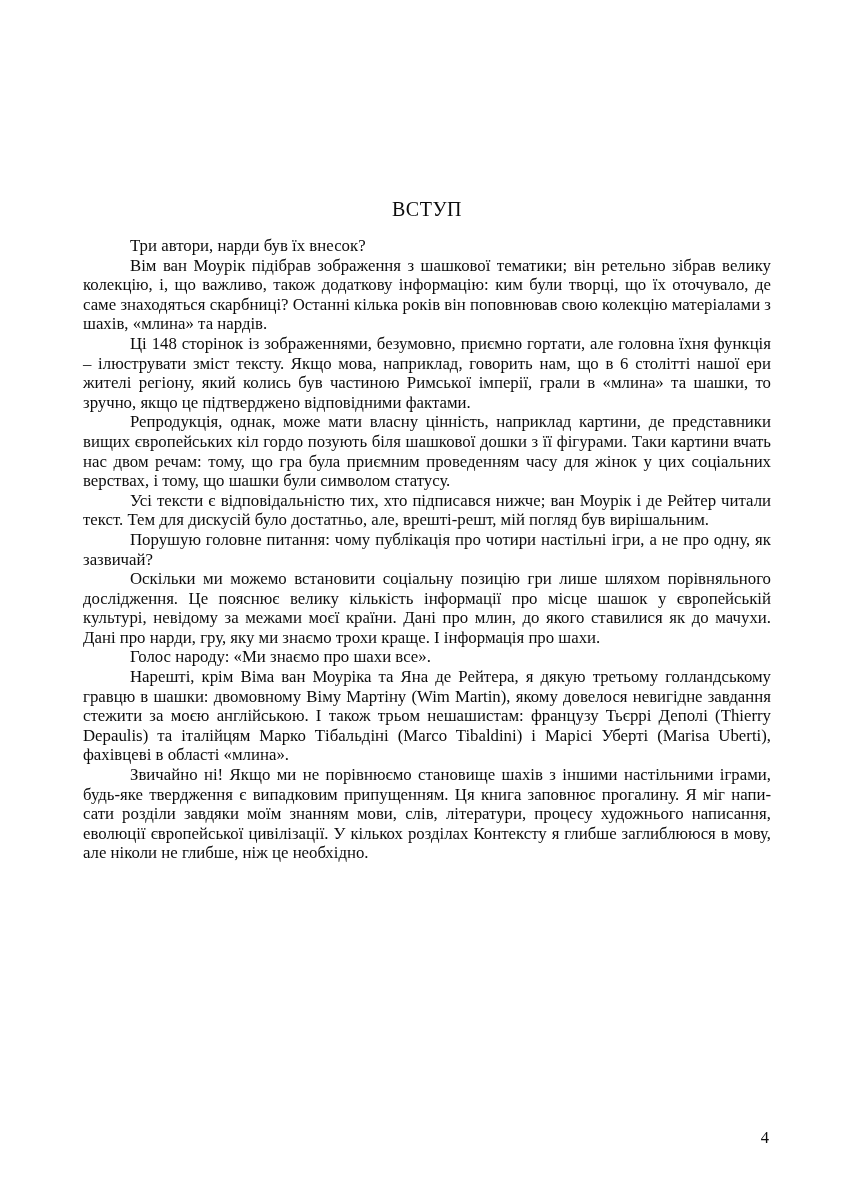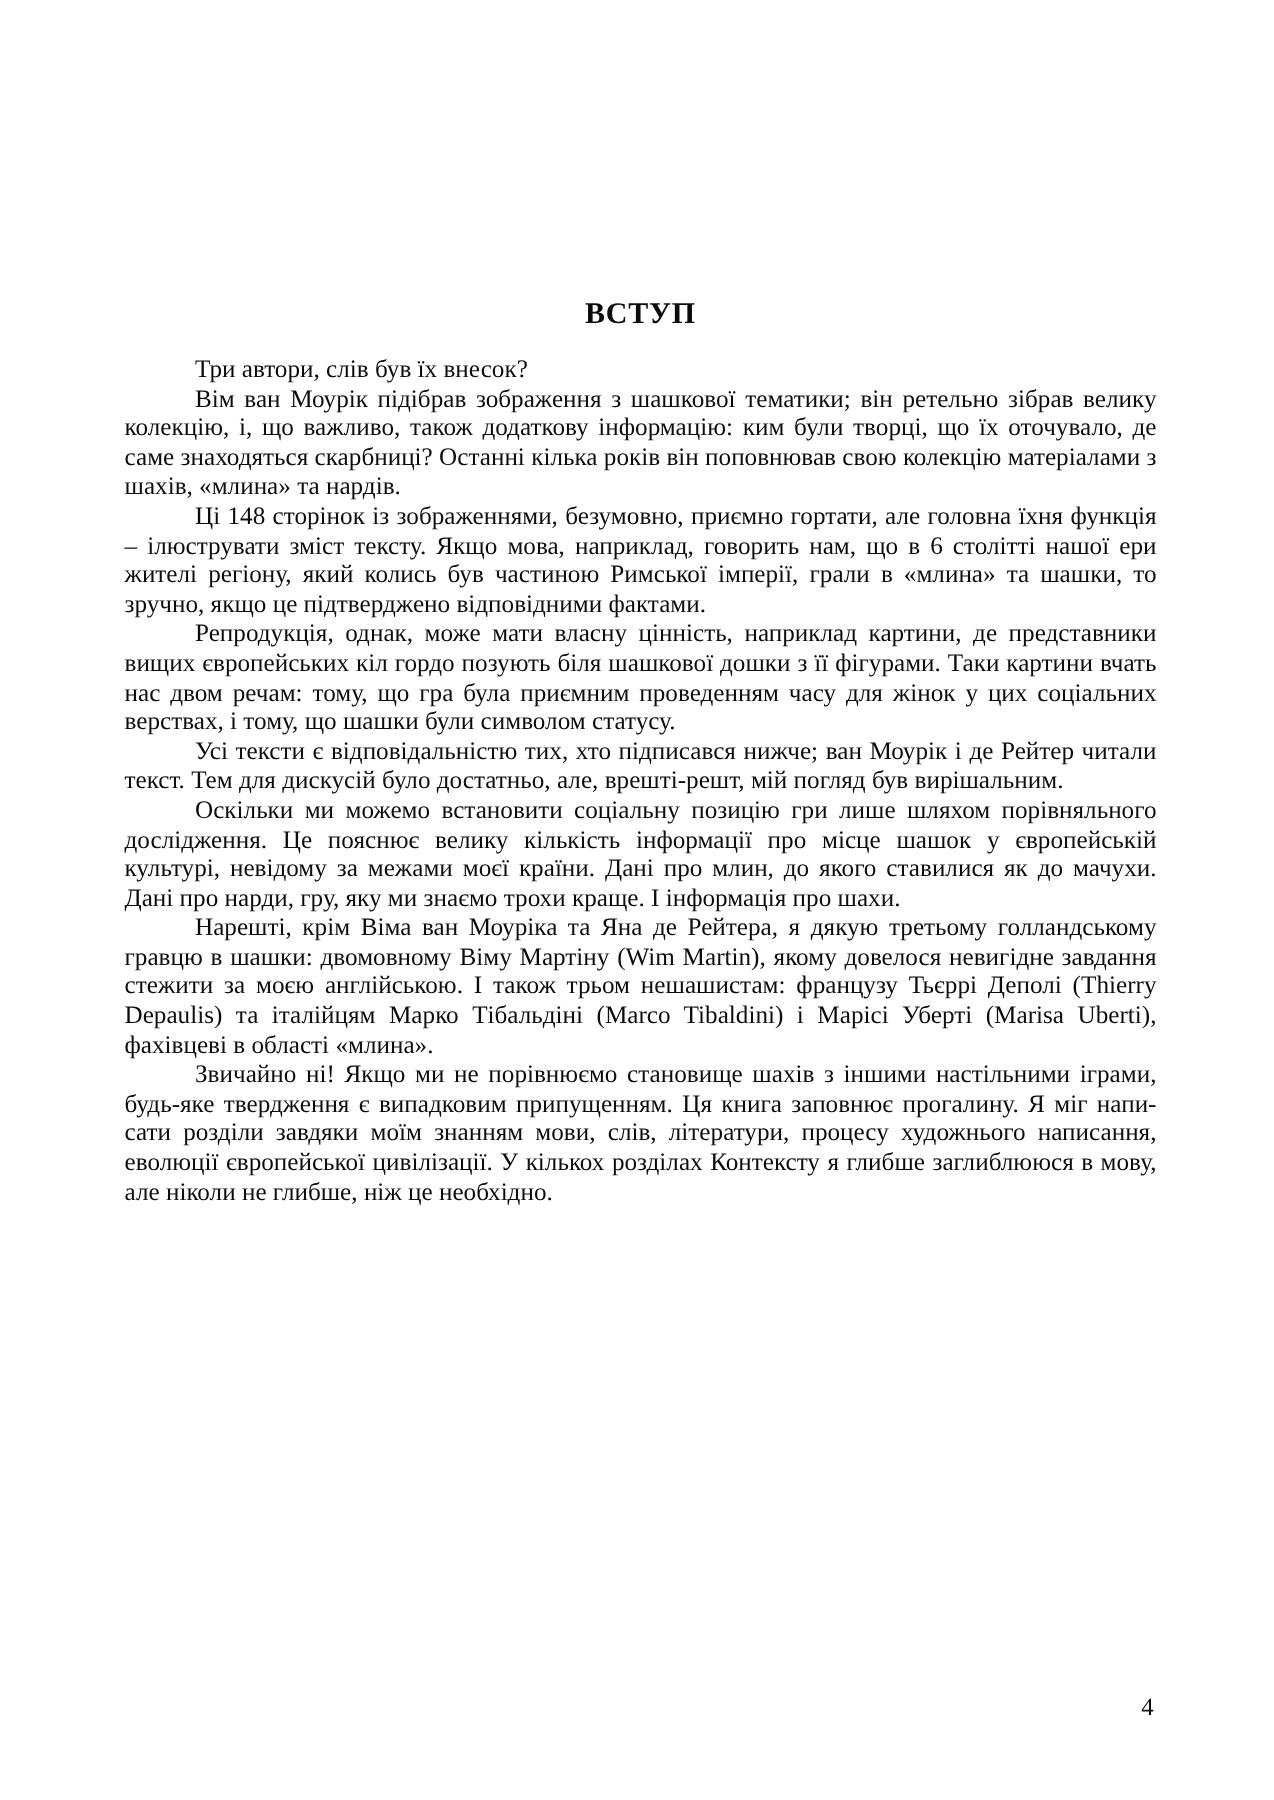--- a/index.html
+++ b/index.html
@@ -21,21 +21,21 @@
     position: absolute;
     left: 83px;
     top: 197px;
     width: 688px;
   }
   .chapter-title {
     margin: 0 0 15px 0;
     text-align: center;
     font-size: 20px;
     line-height: 24px;
-    font-weight: bold;
+    font-weight: normal;
     letter-spacing: 0.5px;
   }
   .body-text p {
     margin: 0;
     font-size: 16.8px;
     line-height: 19.6px;
     text-align: justify;
     text-indent: 47px;
     hyphens: manual;
     -webkit-hyphens: manual;
@@ -55,26 +55,28 @@
   }
 </style>
 </head>
 <body>
 
 <div class="page">
   <div class="content">
     <h1 class="chapter-title">ВСТУП</h1>
 
     <div class="body-text">
-      <p>Три автори, слів був їх внесок?</p>
+      <p>Три автори, нарди був їх внесок?</p>
       <p>Вім ван Моурік підібрав зображення з шашкової тематики; він ретельно зібрав велику колекцію, і, що важливо, також додаткову інформацію: ким були творці, що їх оточувало, де саме знаходяться скарбниці? Останні кілька років він поповнював свою колекцію матері­алами з шахів, «млина» та нардів.</p>
       <p>Ці 148 сторінок із зображеннями, безумовно, приємно гортати, але головна їхня функція – ілюструвати зміст тексту. Якщо мова, наприклад, говорить нам, що в 6 столітті нашої ери жителі регіону, який колись був частиною Римської імперії, грали в «млина» та шашки, то зручно, якщо це підтверджено відповідними фактами.</p>
       <p>Репродукція, однак, може мати власну цінність, наприклад картини, де представники вищих європейських кіл гордо позують біля шашкової дошки з її фігурами. Таки картини вчать нас двом речам: тому, що гра була приємним проведенням часу для жінок у цих соціальних верствах, і тому, що шашки були символом статусу.</p>
       <p>Усі тексти є відповідальністю тих, хто підписався нижче; ван Моурік і де Рейтер читали текст. Тем для дискусій було достатньо, але, врешті-решт, мій погляд був вирі­шальним.</p>
+      <p>Порушую головне питання: чому публікація про чотири настільні ігри, а не про одну, як зазвичай?</p>
       <p>Оскільки ми можемо встановити соціальну позицію гри лише шляхом порівняльного дослідження. Це пояснює велику кількість інформації про місце шашок у європейській культурі, невідому за межами моєї країни. Дані про млин, до якого ставилися як до мачухи. Дані про нарди, гру, яку ми знаємо трохи краще. І інформація про шахи.</p>
+      <p>Голос народу: «Ми знаємо про шахи все».</p>
       <p>Нарешті, крім Віма ван Моуріка та Яна де Рейтера, я дякую третьому голландському гравцю в шашки: двомовному Віму Мартіну (Wim Martin), якому довелося невигідне завдання стежити за моєю англійською. І також трьом нешашистам: французу Тьєррі Деполі (Thierry Depaulis) та італійцям Марко Тібальдіні (Marco Tibaldini) і Марісі Уберті (Marisa Uberti), фахівцеві в області «млина».</p>
       <p>Звичайно ні! Якщо ми не порівнюємо становище шахів з іншими настільними іграми, будь-яке твердження є випадковим припущенням. Ця книга заповнює прогалину. Я міг напи­сати розділи завдяки моїм знанням мови, слів, літератури, процесу художнього написання, еволюції європейської цивілізації. У кількох розділах Контексту я глибше заглиблююся в мову, але ніколи не глибше, ніж це необхідно.</p>
     </div>
 
   </div>
 
   <div class="page-number">4</div>
 </div>
 
 </body></html>

